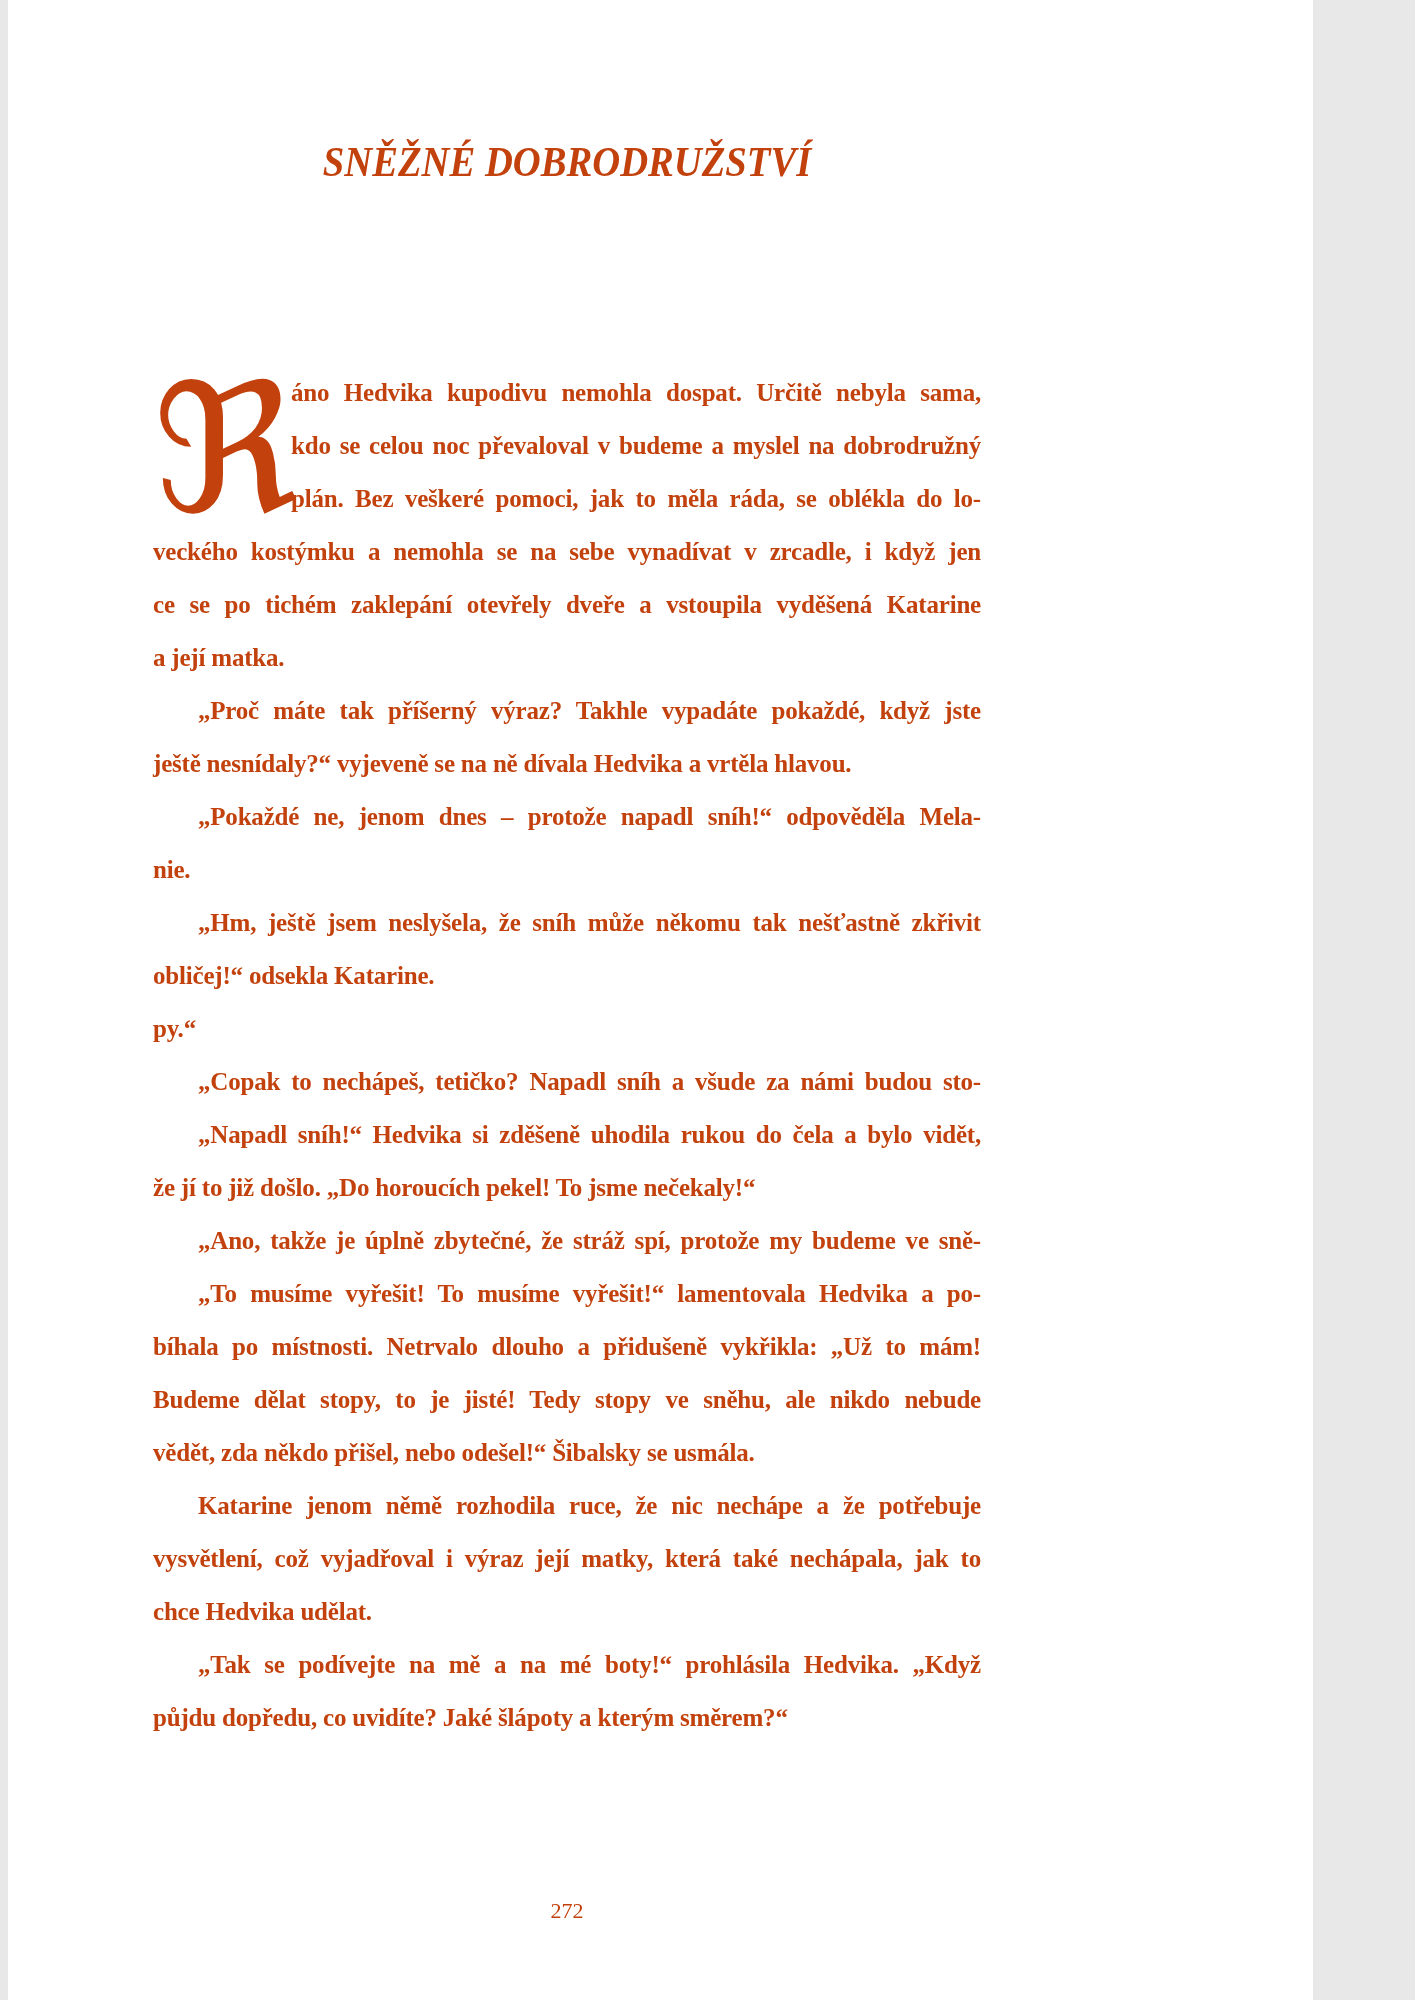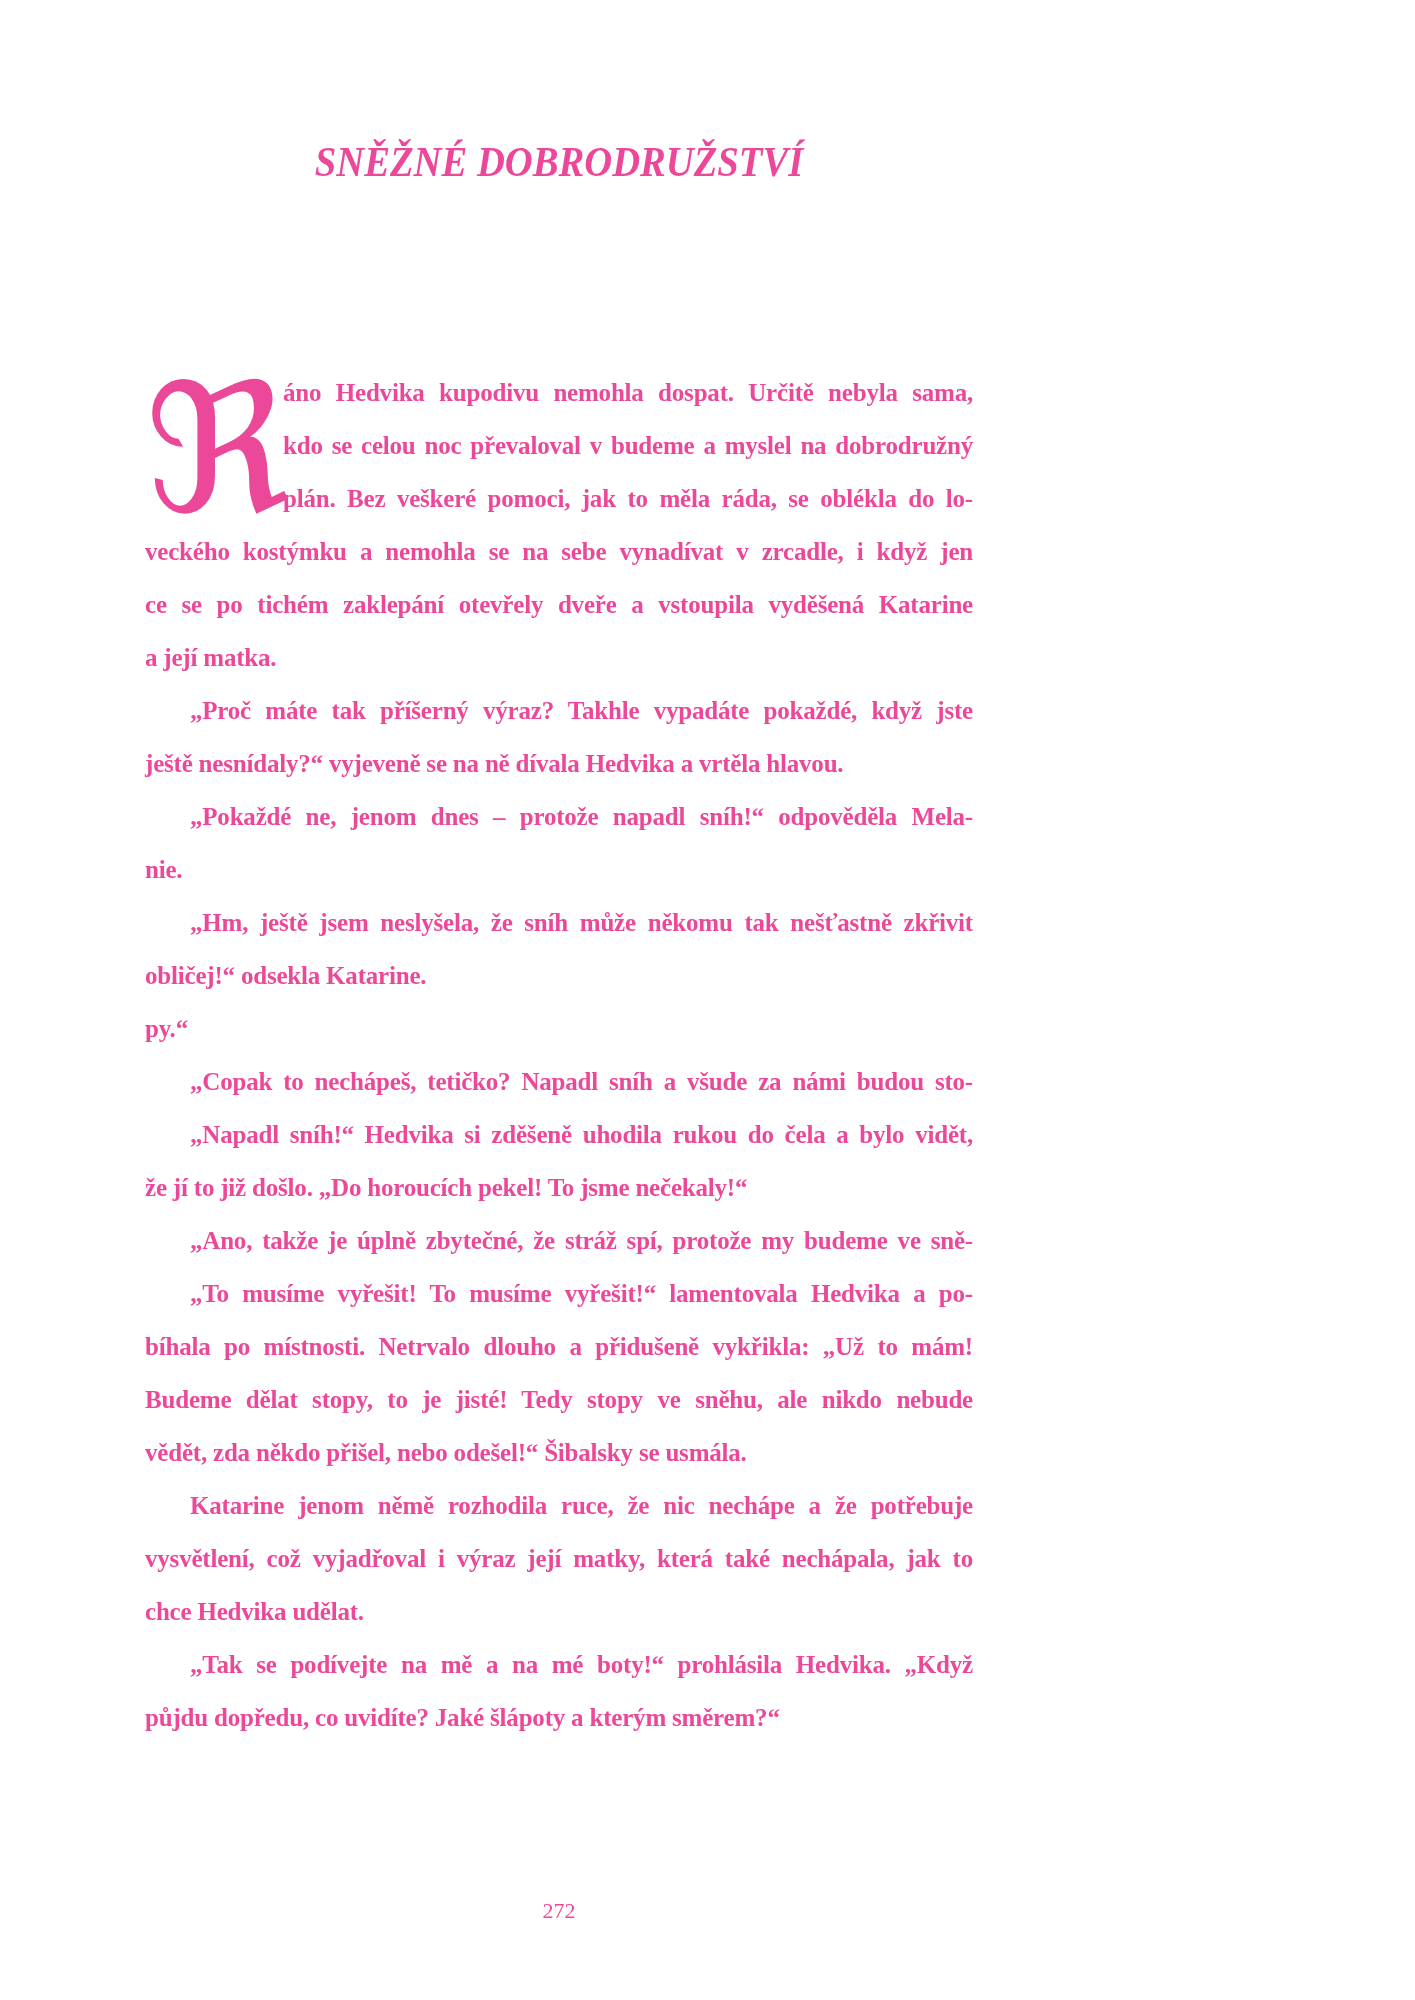--- a/index.html
+++ b/index.html
@@ -1,22 +1,23 @@
 <!DOCTYPE html>
 <html><head>
 <meta charset="utf-8">
 <style>
   html,body{margin:0;padding:0;background:#e8e8e8;}
   .page{
     position:relative;
-    width:1415px;height:2000px;
+    width:1305px;height:2000px;
     background:#ffffff;
     font-family:"Liberation Serif", serif;
-    color:#ec4899;
+    color:#c2410c;
     overflow:hidden;
+    margin-left:8px;
   }
   .chapter-title{
     position:absolute;
     left:145px;top:138px;width:828px;
     text-align:center;
     font-style:italic;
     font-weight:bold;
     font-size:42px;
     letter-spacing:0px;
     transform:scaleX(0.92);

